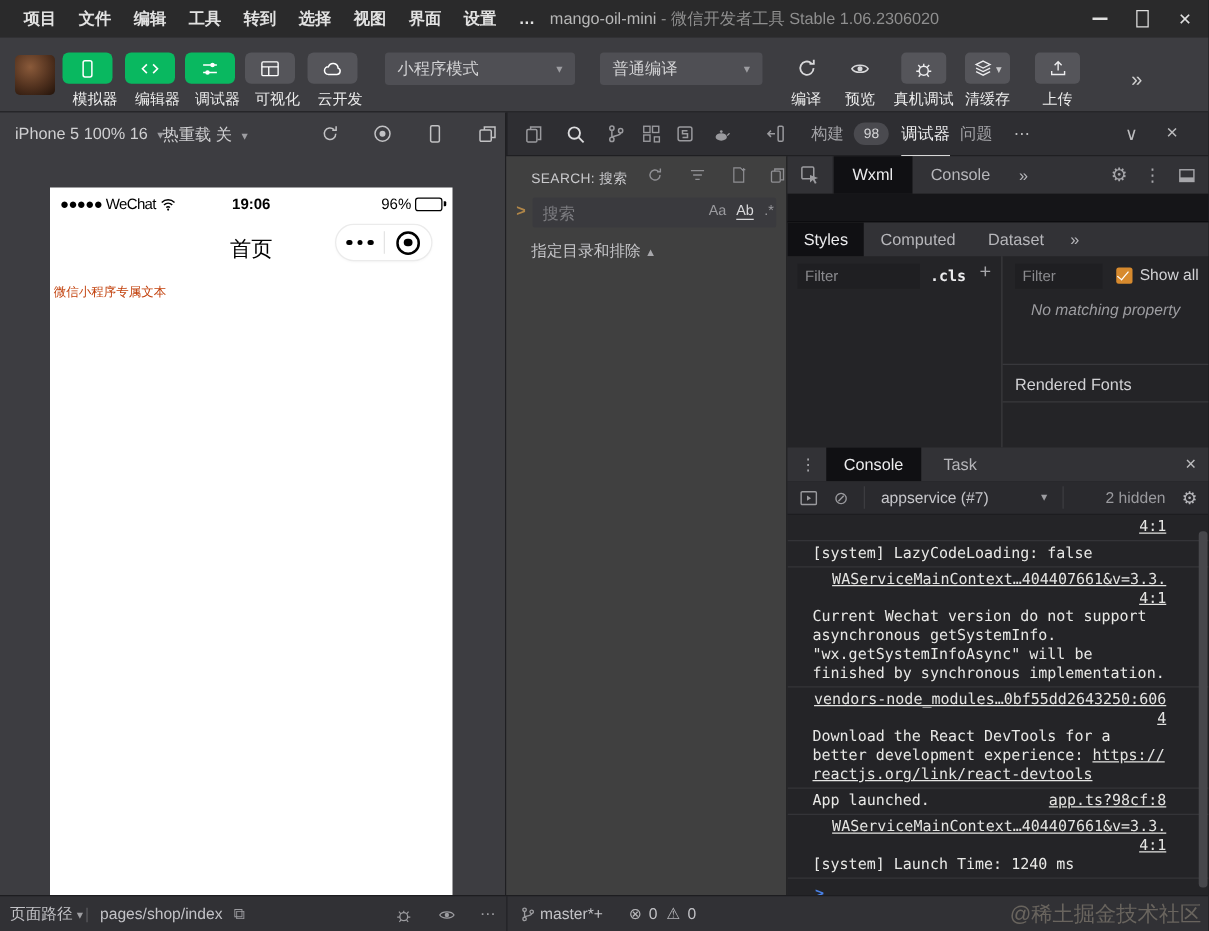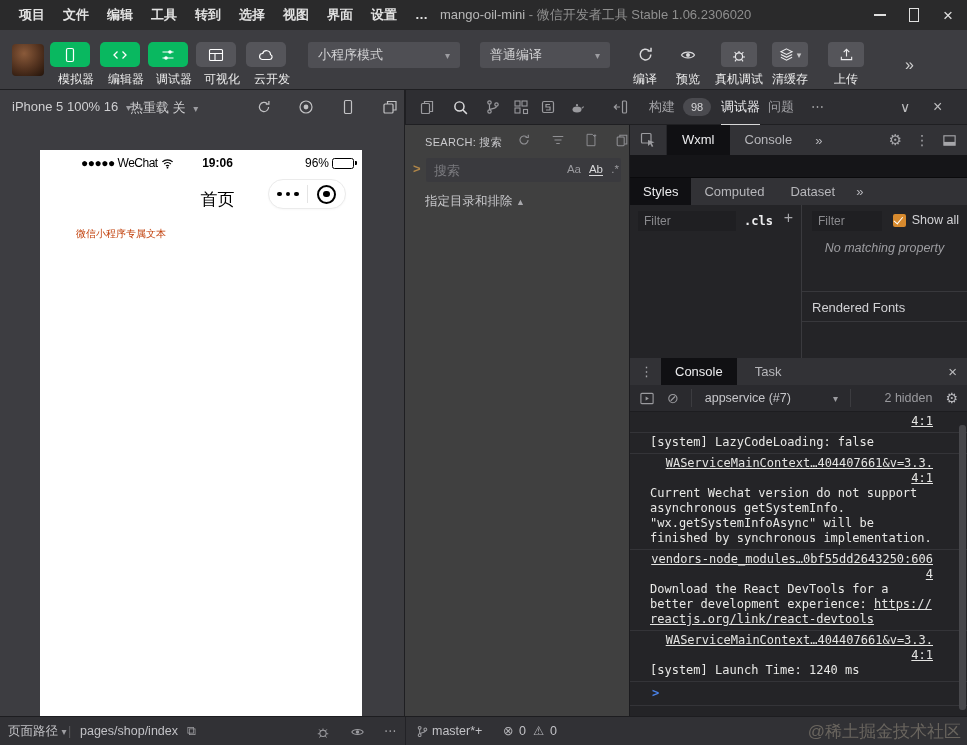--- a/index.html
+++ b/index.html
@@ -46,21 +46,21 @@
   
   .sim { position:absolute; left:0; top:90px; width:405px; bottom:29px; background:#3d3d41;
          border-right:1px solid #1f1f22; }
   .sim-tb { position:absolute; top:0; left:0; right:0; height:35px; }
   .sim-dev { position:absolute; left:12px; top:9px; font-size:13px; color:#cfcfd1; }
   .sim-hot { position:absolute; left:130px; top:9px; font-size:13px; color:#cfcfd1; }
   .sim-tb .caret { font-size:10px; color:#9d9da1; margin-left:4px; }
   .sim-ic { position:absolute; top:9px; color:#c2c2c4; }
 
   
-  .phone { position:absolute; left:40px; top:60px; width:322px; height:566px; background:#fff; color:#000;padding-left:33px; }
+  .phone { position:absolute; left:40px; top:60px; width:322px; height:566px; background:#fff; color:#000; }
   .p-status { position:relative; height:26px; font-size:12px; font-weight:500; }
   .ps-left  { position:absolute; left:8px; top:6px; display:flex; align-items:center; gap:3px; letter-spacing:-0.5px; }
   .ps-time  { position:absolute; left:0; right:0; top:6px; text-align:center; font-weight:600; letter-spacing:0; }
   .ps-right { position:absolute; right:8px; top:6px; display:flex; align-items:center; gap:3px; }
   .battery { position:relative; width:22px; height:11px; border:1px solid #000; border-radius:2.5px; padding:1px; }
   .battery .fill { width:85%; height:100%; background:#000; border-radius:1px; }
   .battery .nub { position:absolute; right:-4px; top:2.5px; width:2.5px; height:4px; background:#000; border-radius:0 1px 1px 0; }
   .p-nav { position:relative; height:46px; }
   .p-title { position:absolute; left:0; right:0; top:12px; text-align:center; font-size:17px; color:#000; }
   .capsule { position:absolute; right:16px; top:3px; width:78px; height:30px; border:1px solid #ebebeb;
@@ -592,20 +592,24 @@
           <span class="llink">4:1</span>
         </div>
         <div>Current Wechat version do not support asynchronous getSystemInfo. "wx.getSystemInfoAsync" will be finished by synchronous implementation.</div>
       </div>
       <div class="lrow">
         <div class="rlinks">
           <span class="llink">vendors-node_modules…0bf55dd2643250:6064</span>
         </div>
         <div><span>Download the React DevTools for a better development experience: </span><span class="llink">https://reactjs.org/link/react-devtools</span></div>
       </div>
+      <div class="lrow lflex">
+        <span>App launched.</span>
+        <span class="llink">app.ts?98cf:8</span>
+      </div>
       <div class="lrow">
         <div class="rlinks">
           <span class="llink">WAServiceMainContext…404407661&amp;v=3.3.</span>
           <span class="llink">4:1</span>
         </div>
         <div>[system] Launch Time: 1240 ms</div>
       </div>
       <div class="prompt-row">
         <span class="prompt">&gt;</span>
       </div>

